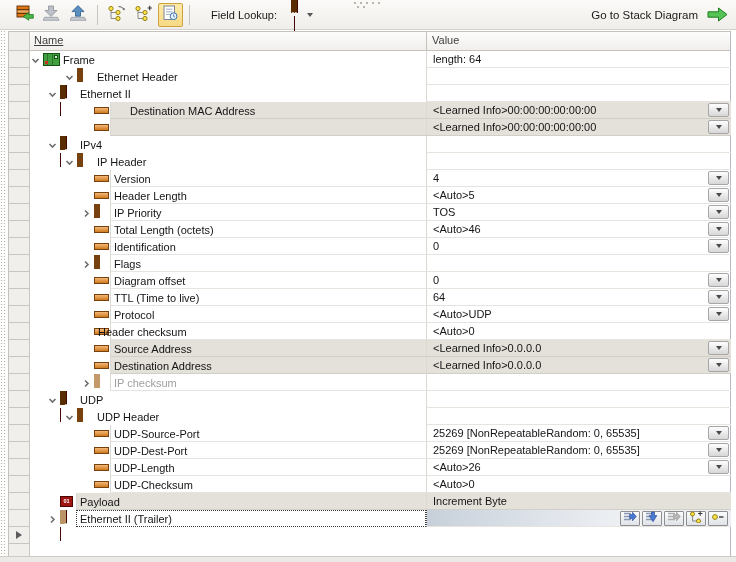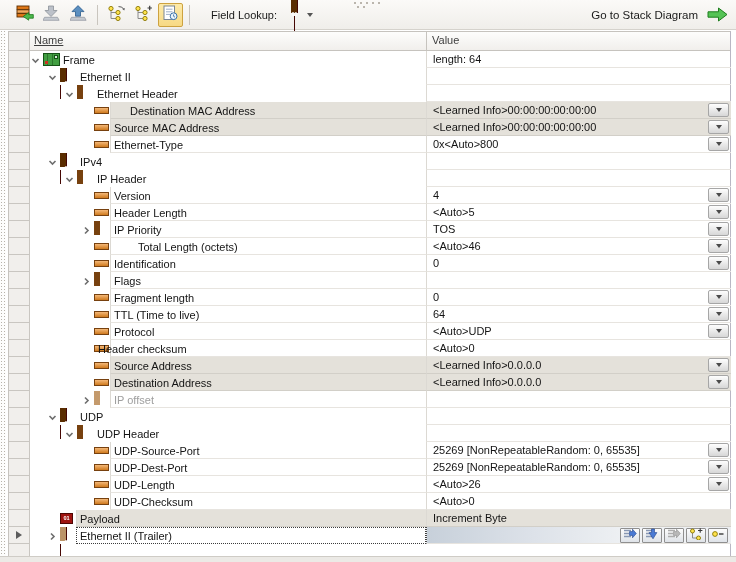--- a/index.html
+++ b/index.html
@@ -233,73 +233,61 @@
         <span class="ic ic-frame rowicon" style="left: 13px; top: 2px; position: absolute;">
           <span class="chip"></span>
           <span class="dot"></span>
         </span>
         <span class="rowlabel" style="left: 33px;">Frame</span>
         <div class="valuecol">
           <span>length: 64</span>
         </div>
       </div>
       <div class="row">
+        <span class="chev" style="left: 35px;"><svg width="9" height="9">
+            <polyline points="1.5,3 4.5,6 7.5,3" fill="none" stroke="#6e6e6e" stroke-width="1.6"></polyline>
+          </svg></span>
+        <span class="ic ic-hdr rowicon" style="left: 47px; top: 1px; position: absolute;"><span class="hb"></span><span class="hb"></span><span class="hb"></span></span>
+        <span class="rowlabel" style="left: 67px;">Ethernet Header</span>
+        <div class="valuecol">
+          <span></span>
+        </div>
+      </div>
+      <div class="row">
         <span class="chev" style="left: 18px;"><svg width="9" height="9">
             <polyline points="1.5,3 4.5,6 7.5,3" fill="none" stroke="#6e6e6e" stroke-width="1.6"></polyline>
           </svg></span>
         <span class="p01 rowicon" style="left: 30px; top: 1px; position: absolute;"><span class="bar b1"></span><span class="bar b2"></span><span class="bar b1"></span><span class="band"><span class="badge">01</span></span></span>
         <span class="rowlabel" style="left: 50px;">Ethernet II</span>
-        <div class="valuecol">
-          <span></span>
-        </div>
-      </div>
-      <div class="row">
-        <span class="chev" style="left: 35px;"><svg width="9" height="9">
-            <polyline points="1.5,3 4.5,6 7.5,3" fill="none" stroke="#6e6e6e" stroke-width="1.6"></polyline>
-          </svg></span>
-        <span class="ic ic-hdr rowicon" style="left: 47px; top: 1px; position: absolute;"><span class="hb"></span><span class="hb"></span><span class="hb"></span></span>
-        <span class="rowlabel" style="left: 67px;">Ethernet Header</span>
         <div class="valuecol">
           <span></span>
         </div>
       </div>
       <div class="row">
         <div class="cellbg gray" style="left: 80px; width: 316px;"></div>
         <span class="ic ic-field rowicon" style="left: 64px; top: 5px; position: absolute;"></span>
         <span class="rowlabel" style="left: 100px;">Destination MAC Address</span>
         <div class="valuecol gray">
           <span>&lt;Learned Info&gt;00:00:00:00:00:00</span>
           <button class="dd-btn">
             <i></i>
           </button>
         </div>
       </div>
       <div class="row">
         <div class="cellbg gray" style="left: 80px; width: 316px;"></div>
         <span class="ic ic-field rowicon" style="left: 64px; top: 5px; position: absolute;"></span>
-        <span class="rowlabel" style="left: 84px;">Source MAC Address</span>
         <div class="valuecol gray">
           <span>&lt;Learned Info&gt;00:00:00:00:00:00</span>
           <button class="dd-btn">
             <i></i>
           </button>
         </div>
       </div>
       <div class="row">
-        <div class="cellbg" style="left: 80px; width: 316px;"></div>
-        <span class="ic ic-field rowicon" style="left: 64px; top: 5px; position: absolute;"></span>
-        <span class="rowlabel" style="left: 84px;">Ethernet-Type</span>
-        <div class="valuecol">
-          <span>0x&lt;Auto&gt;800</span>
-          <button class="dd-btn">
-            <i></i>
-          </button>
-        </div>
-      </div>
-      <div class="row">
         <span class="chev" style="left: 18px;"><svg width="9" height="9">
             <polyline points="1.5,3 4.5,6 7.5,3" fill="none" stroke="#6e6e6e" stroke-width="1.6"></polyline>
           </svg></span>
         <span class="p01 rowicon" style="left: 30px; top: 1px; position: absolute;"><span class="bar b1"></span><span class="bar b2"></span><span class="bar b1"></span><span class="band"><span class="badge">01</span></span></span>
         <span class="rowlabel" style="left: 50px;">IPv4</span>
         <div class="valuecol">
           <span></span>
         </div>
       </div>
       <div class="row">
@@ -344,21 +332,21 @@
         <div class="valuecol">
           <span>TOS</span>
           <button class="dd-btn">
             <i></i>
           </button>
         </div>
       </div>
       <div class="row">
         <div class="cellbg" style="left: 80px; width: 316px;"></div>
         <span class="ic ic-field rowicon" style="left: 64px; top: 5px; position: absolute;"></span>
-        <span class="rowlabel" style="left: 84px; margin-left: 24px;">Total Length (octets)</span>
+        <span class="rowlabel" style="left: 84px;">Total Length (octets)</span>
         <div class="valuecol">
           <span>&lt;Auto&gt;46</span>
           <button class="dd-btn">
             <i></i>
           </button>
         </div>
       </div>
       <div class="row">
         <div class="cellbg" style="left: 80px; width: 316px;"></div>
         <span class="ic ic-field rowicon" style="left: 64px; top: 5px; position: absolute;"></span>
@@ -377,21 +365,21 @@
           </svg></span>
         <span class="ic ic-hdr rowicon" style="left: 64px; top: 1px; position: absolute;"><span class="hb"></span><span class="hb"></span><span class="hb"></span></span>
         <span class="rowlabel" style="left: 84px;">Flags</span>
         <div class="valuecol">
           <span></span>
         </div>
       </div>
       <div class="row">
         <div class="cellbg" style="left: 80px; width: 316px;"></div>
         <span class="ic ic-field rowicon" style="left: 64px; top: 5px; position: absolute;"></span>
-        <span class="rowlabel" style="left: 84px;">Fragment length</span>
+        <span class="rowlabel" style="left: 84px;">Diagram offset</span>
         <div class="valuecol">
           <span>0</span>
           <button class="dd-btn">
             <i></i>
           </button>
         </div>
       </div>
       <div class="row">
         <div class="cellbg" style="left: 80px; width: 316px;"></div>
         <span class="ic ic-field rowicon" style="left: 64px; top: 5px; position: absolute;"></span>
@@ -443,21 +431,21 @@
             <i></i>
           </button>
         </div>
       </div>
       <div class="row">
         <div class="cellbg" style="left: 80px; width: 316px;"></div>
         <span class="chev" style="left: 52px;"><svg width="9" height="9">
             <polyline points="3,1.5 6,4.5 3,7.5" fill="none" stroke="#6e6e6e" stroke-width="1.6"></polyline>
           </svg></span>
         <span class="ic ic-hdr faded rowicon" style="left: 64px; top: 1px; position: absolute;"><span class="hb"></span><span class="hb"></span><span class="hb"></span></span>
-        <span class="rowlabel muted" style="left: 84px;">IP offset</span>
+        <span class="rowlabel muted" style="left: 84px;">IP checksum</span>
         <div class="valuecol">
           <span></span>
         </div>
       </div>
       <div class="row">
         <span class="chev" style="left: 18px;"><svg width="9" height="9">
             <polyline points="1.5,3 4.5,6 7.5,3" fill="none" stroke="#6e6e6e" stroke-width="1.6"></polyline>
           </svg></span>
         <span class="p01 rowicon" style="left: 30px; top: 1px; position: absolute;"><span class="bar b1"></span><span class="bar b2"></span><span class="bar b1"></span><span class="band"><span class="badge">01</span></span></span>
         <span class="rowlabel" style="left: 50px;">UDP</span>

